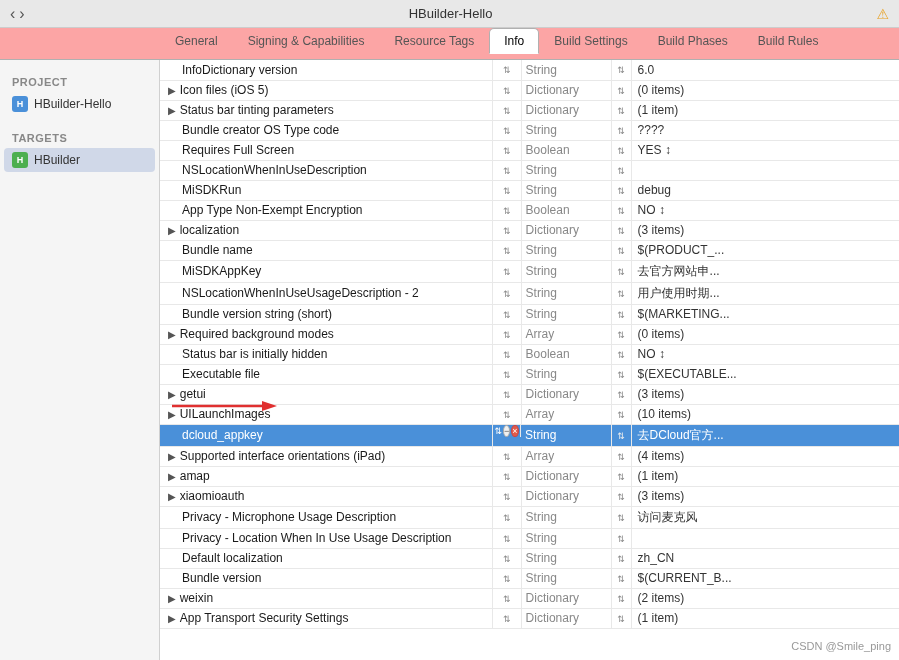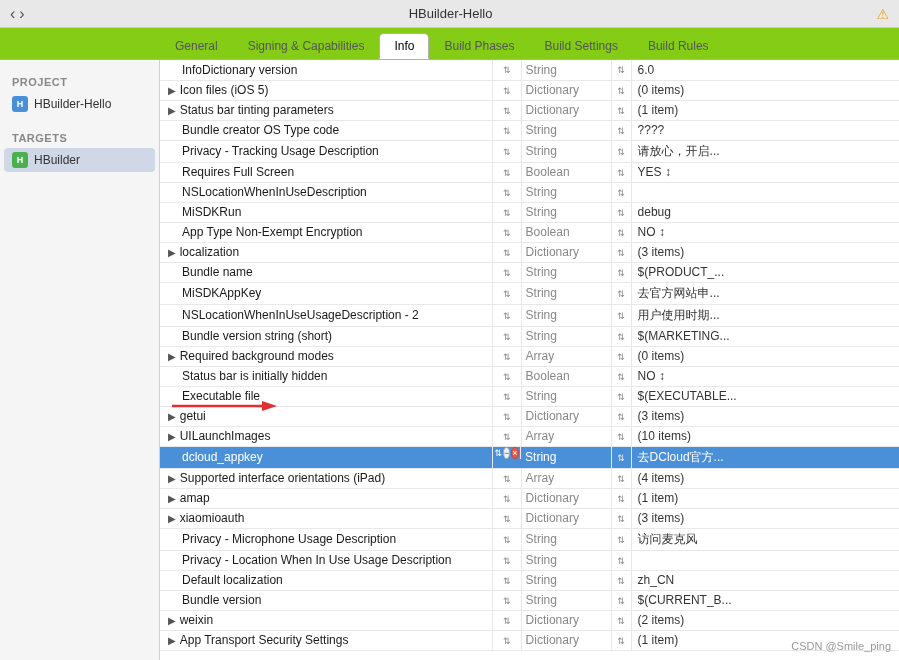--- a/index.html
+++ b/index.html
@@ -32,24 +32,24 @@
       gap: 8px;
       align-items: center;
     }
     .titlebar-nav {
       display: flex;
       gap: 4px;
       align-items: center;
     }
     
     .tabbar {
-      background: #84cc16;
+      background: #fca5a5;
       height: 32px;
       display: flex;
-      align-items: flex-end;
+      align-items: flex-start;
       border-bottom: 1px solid #b0b0b0;
       padding: 0 12px 0 160px;
     }
     .tab {
       padding: 5px 14px;
       font-size: 12px;
       color: #555;
       cursor: pointer;
       border-radius: 5px 5px 0 0;
       height: 26px;
@@ -225,23 +225,24 @@
   </div>
   <span class="titlebar-title">HBuilder-Hello</span>
   <div class="titlebar-icons">
     <span style="color:#e8a020; font-size:14px;">⚠</span>
   </div>
 </div>
 
 <div class="tabbar">
   <div class="tab">General</div>
   <div class="tab">Signing &amp; Capabilities</div>
+  <div class="tab">Resource Tags</div>
   <div class="tab active">Info</div>
+  <div class="tab">Build Settings</div>
   <div class="tab">Build Phases</div>
-  <div class="tab">Build Settings</div>
   <div class="tab">Build Rules</div>
 </div>
 
 <div class="main-layout">
 
   <div class="sidebar">
     <div class="sidebar-section-label">PROJECT</div>
     <div class="sidebar-item">
       <div class="sidebar-icon-blue">H</div>
       <span>HBuilder-Hello</span>
@@ -287,27 +288,20 @@
               <td class="col-value">(1 item)</td>
             </tr>
             <tr>
               <td class="col-key"><span style="display:inline-block;width:14px;"></span><span>Bundle creator OS Type code</span></td>
               <td class="col-arrows"><span style="font-size:9px; color:#888;">⇅</span></td>
               <td class="col-type">String</td>
               <td class="col-arrows2"><span style="font-size:9px; color:#888;">⇅</span></td>
               <td class="col-value">????</td>
             </tr>
             <tr>
-              <td class="col-key"><span style="display:inline-block;width:14px;"></span><span>Privacy - Tracking Usage Description</span></td>
-              <td class="col-arrows"><span style="font-size:9px; color:#888;">⇅</span></td>
-              <td class="col-type">String</td>
-              <td class="col-arrows2"><span style="font-size:9px; color:#888;">⇅</span></td>
-              <td class="col-value">请放心，开启...</td>
-            </tr>
-            <tr>
               <td class="col-key"><span style="display:inline-block;width:14px;"></span><span>Requires Full Screen</span></td>
               <td class="col-arrows"><span style="font-size:9px; color:#888;">⇅</span></td>
               <td class="col-type">Boolean</td>
               <td class="col-arrows2"><span style="font-size:9px; color:#888;">⇅</span></td>
               <td class="col-value">YES ↕</td>
             </tr>
             <tr>
               <td class="col-key"><span style="display:inline-block;width:14px;"></span><span>NSLocationWhenInUseDescription</span></td>
               <td class="col-arrows"><span style="font-size:9px; color:#888;">⇅</span></td>
               <td class="col-type">String</td>

